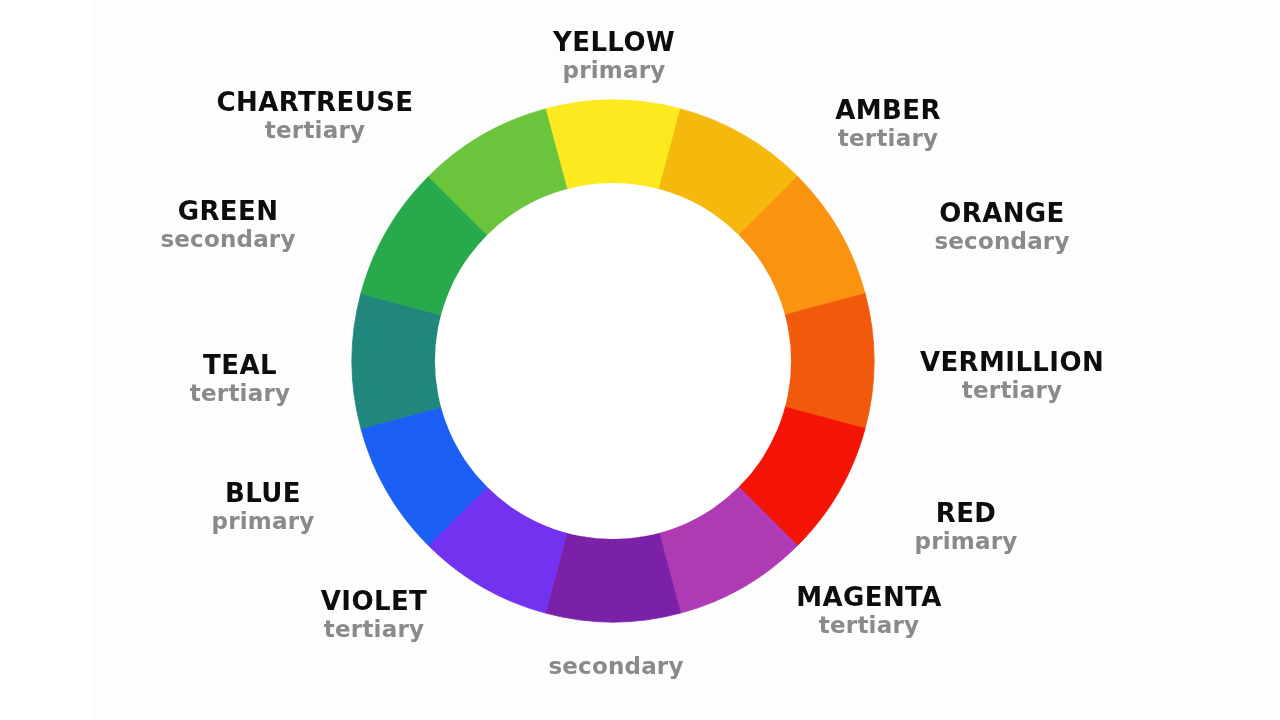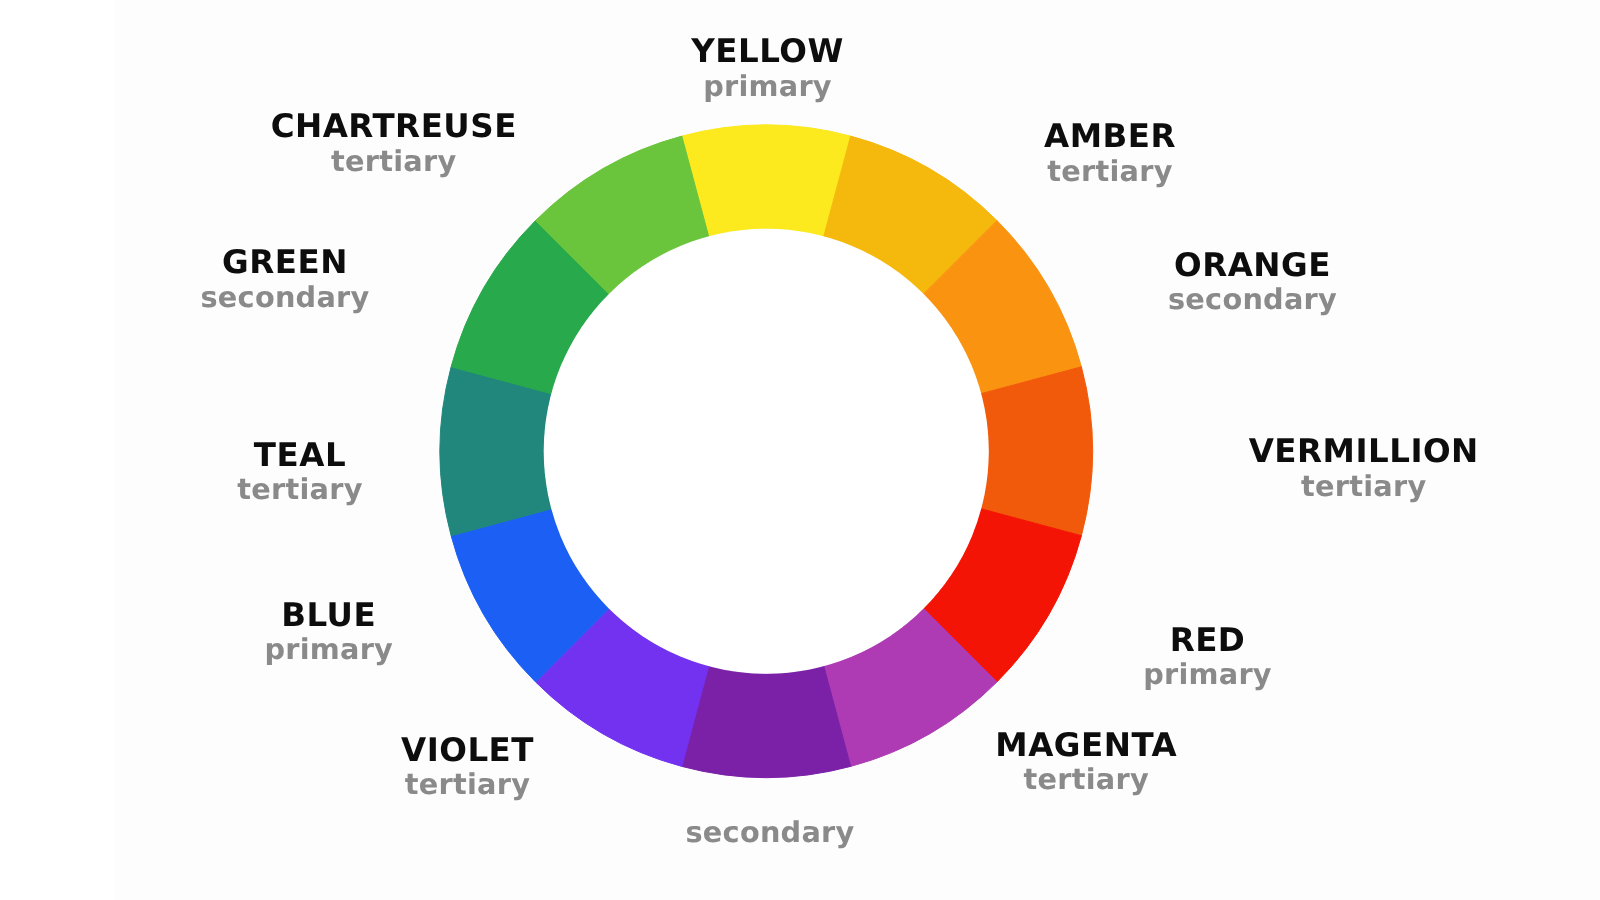--- a/index.html
+++ b/index.html
@@ -96,21 +96,21 @@
         <span class="role">primary</span>
       </div>
       <div class="label" style="left: 888px; top: 123px;">
         <span class="name">AMBER</span>
         <span class="role">tertiary</span>
       </div>
       <div class="label" style="left: 1002px; top: 226px;">
         <span class="name">ORANGE</span>
         <span class="role">secondary</span>
       </div>
-      <div class="label" style="left: 1091px; top: 375px;">
+      <div class="label" style="left: 1012px; top: 375px;">
         <span class="name">VERMILLION</span>
         <span class="role">tertiary</span>
       </div>
       <div class="label" style="left: 966px; top: 526px;">
         <span class="name">RED</span>
         <span class="role">primary</span>
       </div>
       <div class="label" style="left: 869px; top: 610px;">
         <span class="name">MAGENTA</span>
         <span class="role">tertiary</span>

